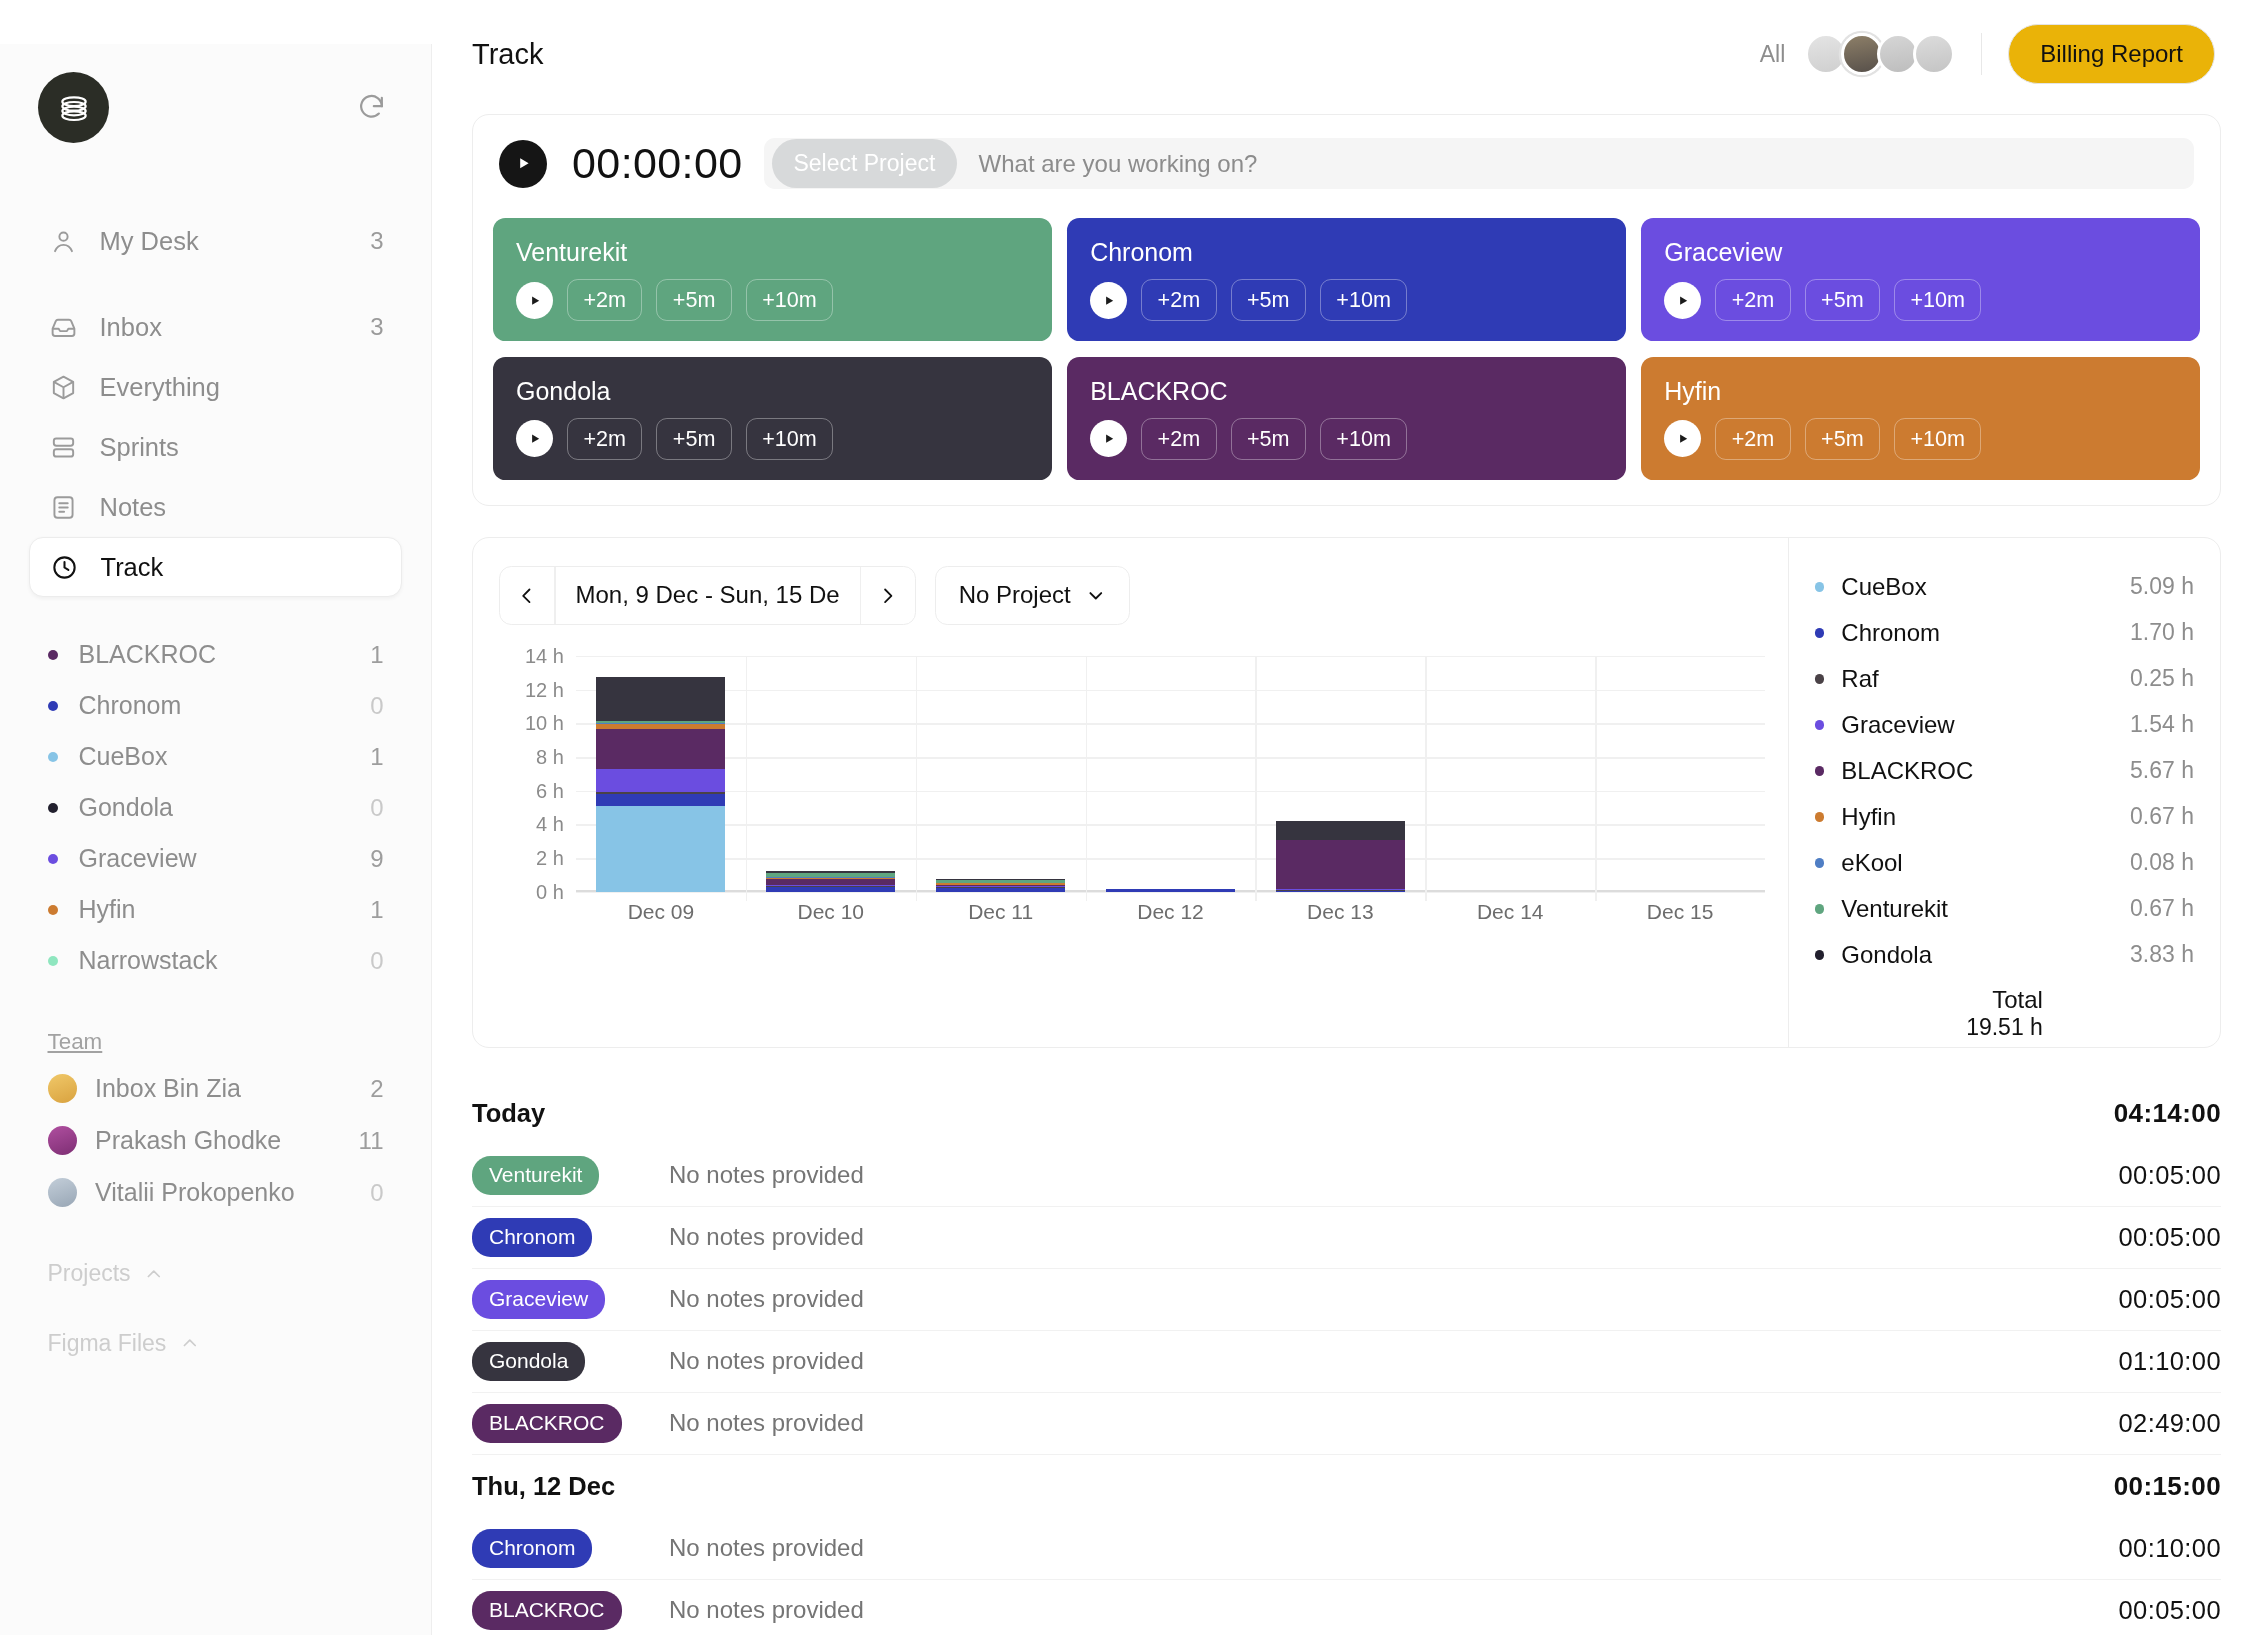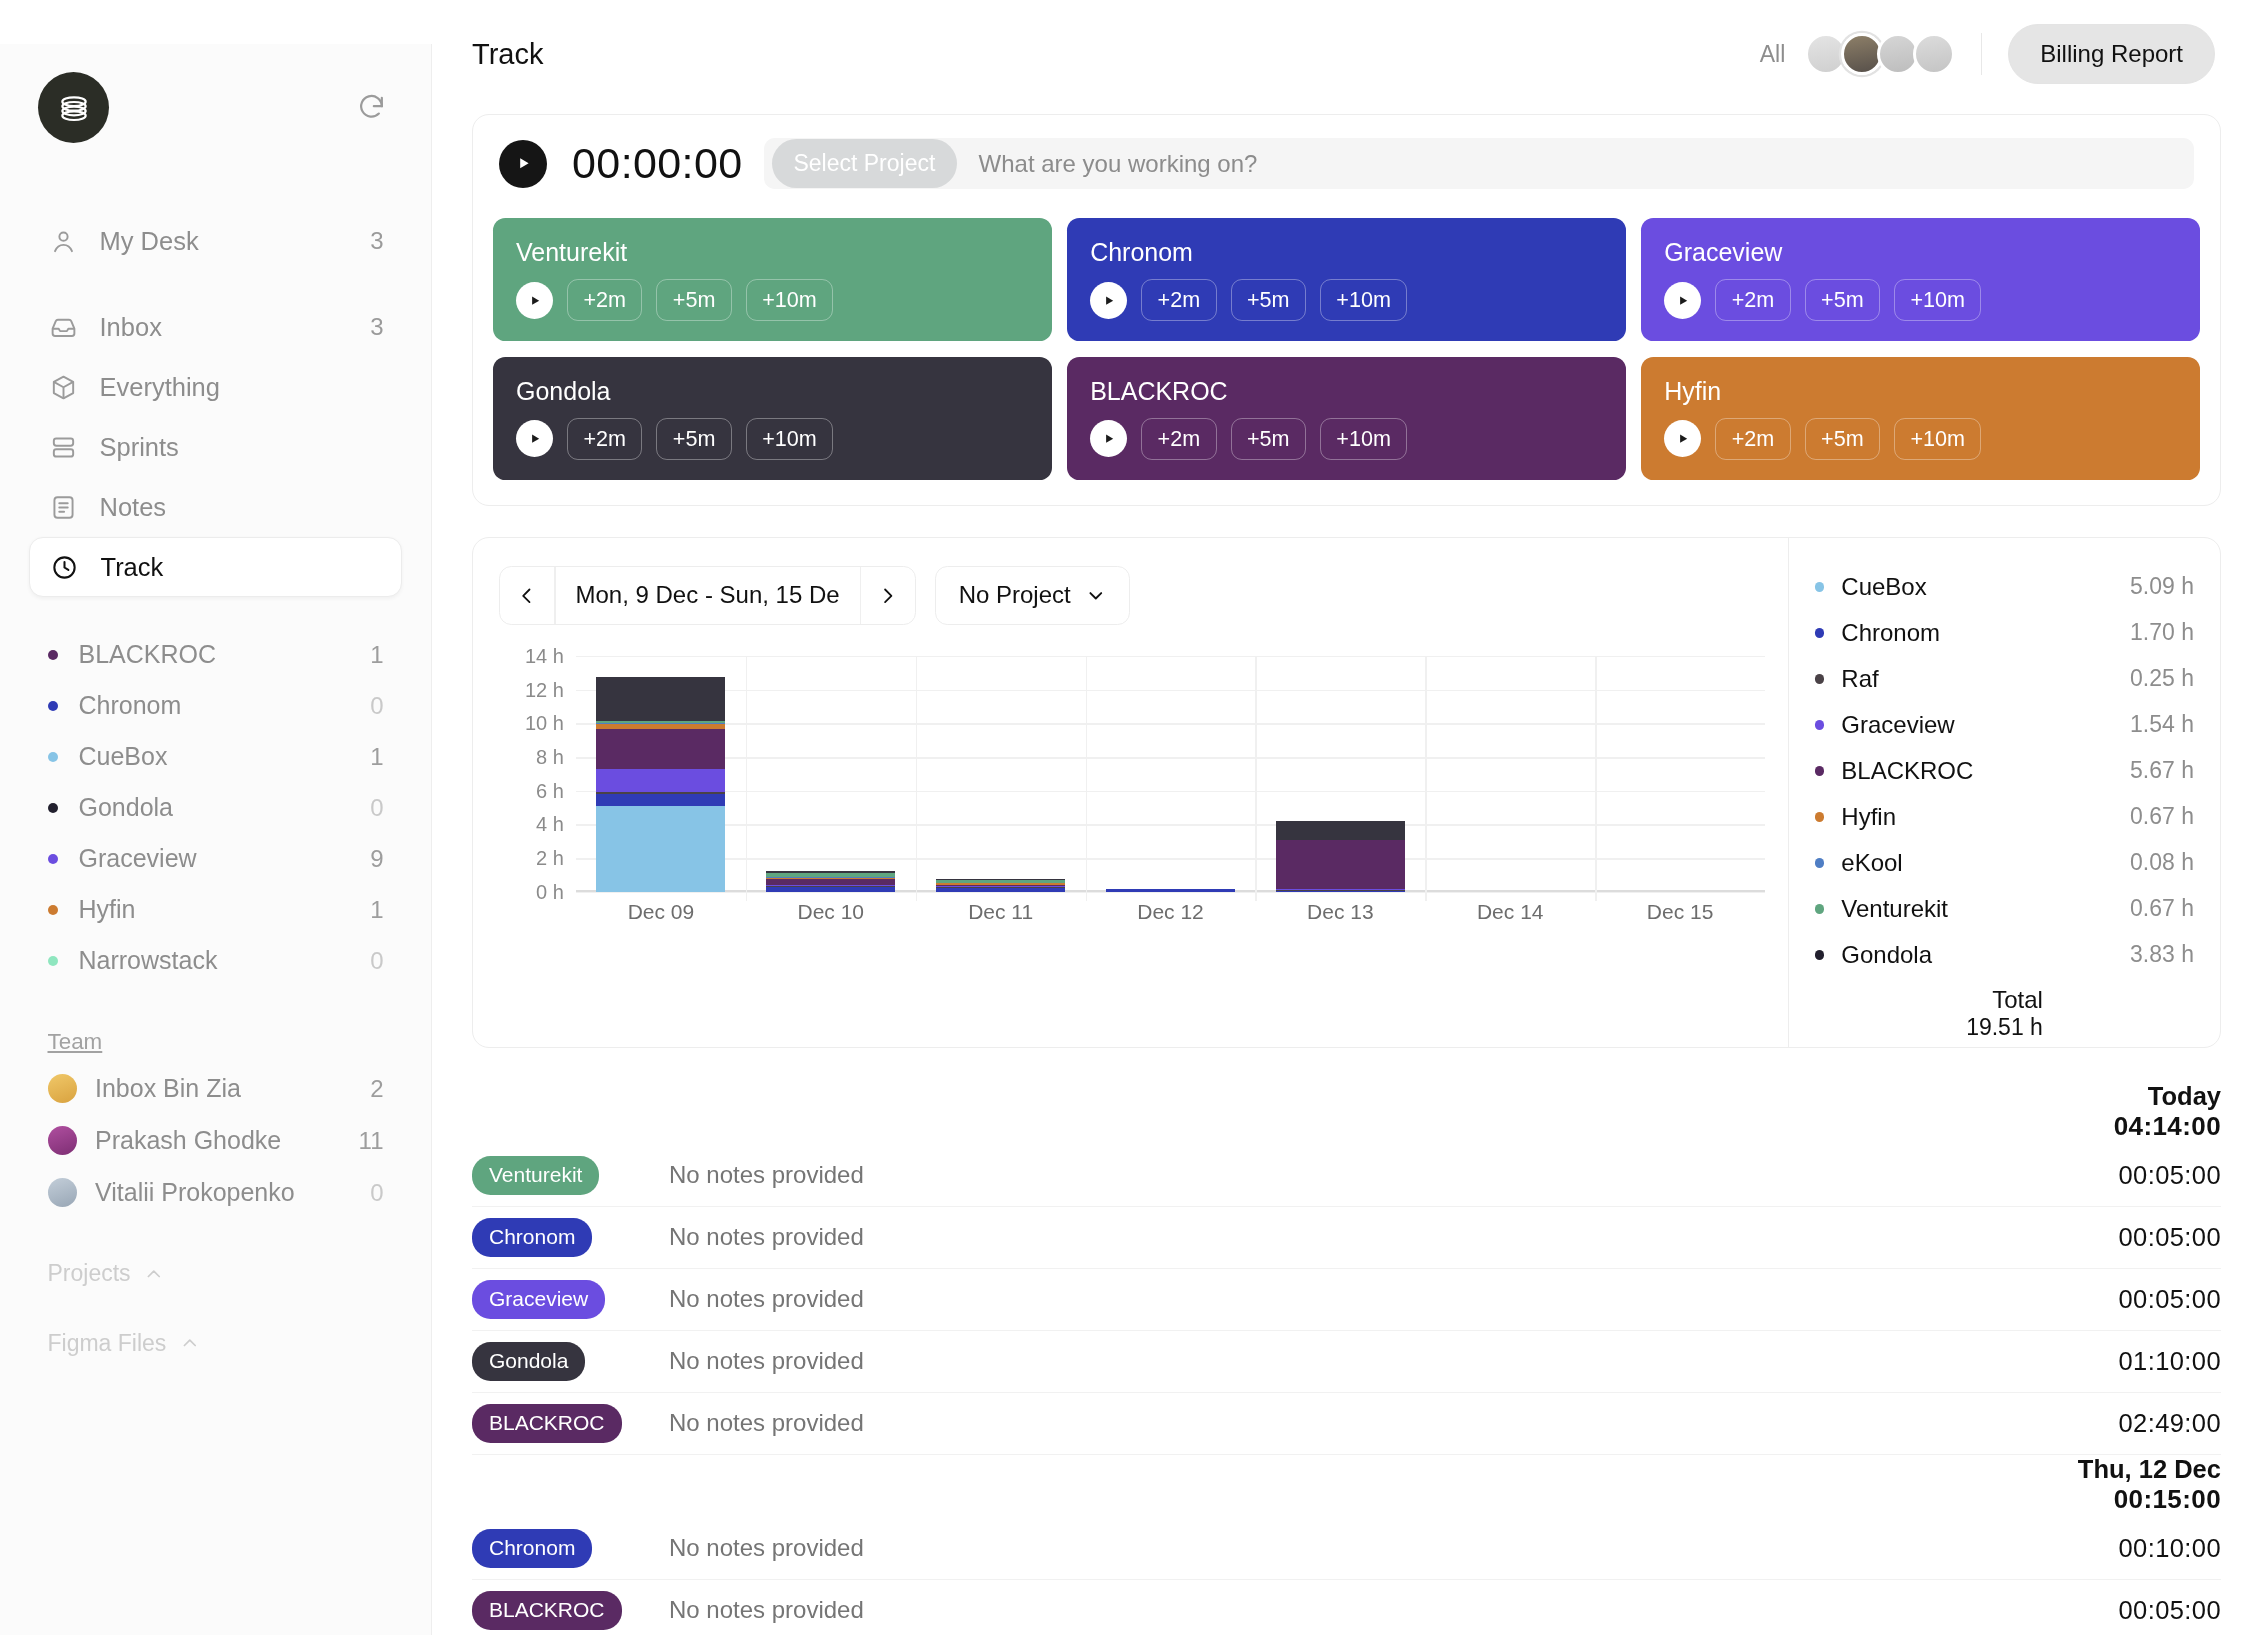--- a/index.html
+++ b/index.html
@@ -77,21 +77,21 @@
   .topbar-right { margin-left: auto; display: flex; align-items: center; gap: 0px; }
   .all-lbl { font-size: 23px; color: #8d8d8d; margin-right: 20px; }
   .avstack { display: flex; align-items: center; }
   .avstack .tav { width: 42px; height: 42px; border-radius: 50%; margin-left: -6.2px;
     border: 3.9px solid #fff; background: #ddd; overflow:hidden; position: relative; }
   .avstack .tav:first-child { margin-left: 0; }
   .avstack .tav.sel { box-shadow: 0 0 0 2.3px #e2e2e2; }
   .vdiv { width: 1.5px; height: 42px; background: #e8e8e8; margin: 0 26px; }
   .billing-btn {
     border: 1.5px solid #e4e4e4; border-radius: 31px;
-    padding: 15.4px 31px; font-size: 24px; color: #111; background: #e5e5e5;
+    padding: 15.4px 31px; font-size: 24px; color: #111; background: #eab308;
     cursor: pointer; white-space: nowrap;
   }
 
   
   .card {
     margin: 6.2px 40px 0 40px;
     border: 1.5px solid #ededed; border-radius: 17px;
     background: #fff; overflow: hidden;
   }
   .timer-row { display: flex; align-items: center; padding: 23px 26px 20px 26px; }
@@ -148,21 +148,21 @@
   .lg-row { display: flex; align-items: center; height: 46px; }
   .lg-row .dot2 { width: 9.3px; height: 9.3px; border-radius: 50%; margin-right: 17px; flex: 0 0 9.3px; }
   .lg-row .lname { flex: 1; font-size: 24px; color: #111; }
   .lg-row .lval { font-size: 23px; color: #8d8d8d; }
   .lg-row.total { margin-top: 7.7px; flex-direction: column; }
   .lg-row.total .lname { padding-left: 26px; color: #111; }
   .lg-row.total .lval { color: #111; }
 
   
   .entries { margin: 34px 40px 0 40px; }
-  .daygrp-head { display: flex; align-items: flex-end; height: 63px; flex-direction: column; }
+  .daygrp-head { display: flex; align-items: center; height: 63px; }
   .daygrp-head .dlabel { font-size: 25.5px; color: #111; font-weight: 600; }
   .daygrp-head .dtotal { margin-left: auto; font-size: 26px; color: #111; font-weight: 600; letter-spacing: 0.4px; }
   .erow { display: flex; align-items: center; height: 62px; border-bottom: 1.5px solid #f1f1f1; }
   .erow:last-child { }
   .tag { border-radius: 18.5px; color: #fff; font-size: 21px; padding: 7.7px 17px; white-space: nowrap; }
   .etag-cell { width: 197px; flex: 0 0 197px; display: flex; align-items: center; }
   .enote { flex: 1; font-size: 24px; color: #757575; }
   .etime { font-size: 25.5px; color: #111; letter-spacing: 0.4px; }
 
   svg { display: block; }

